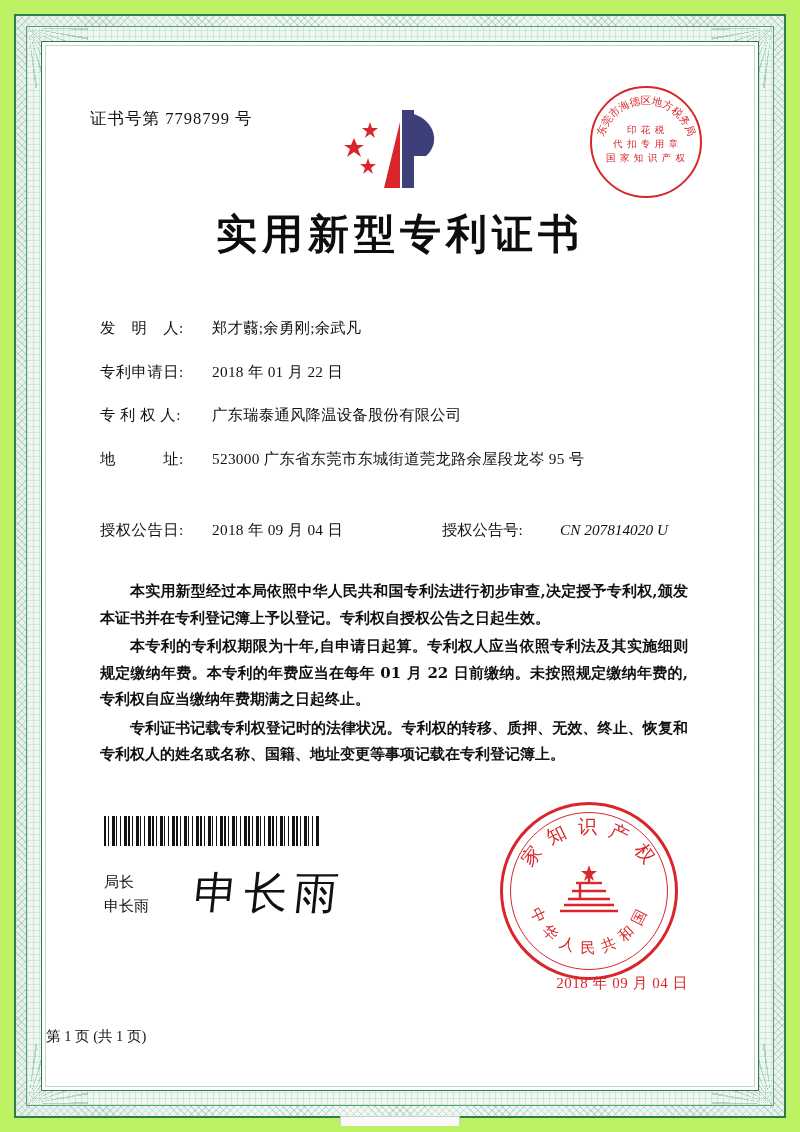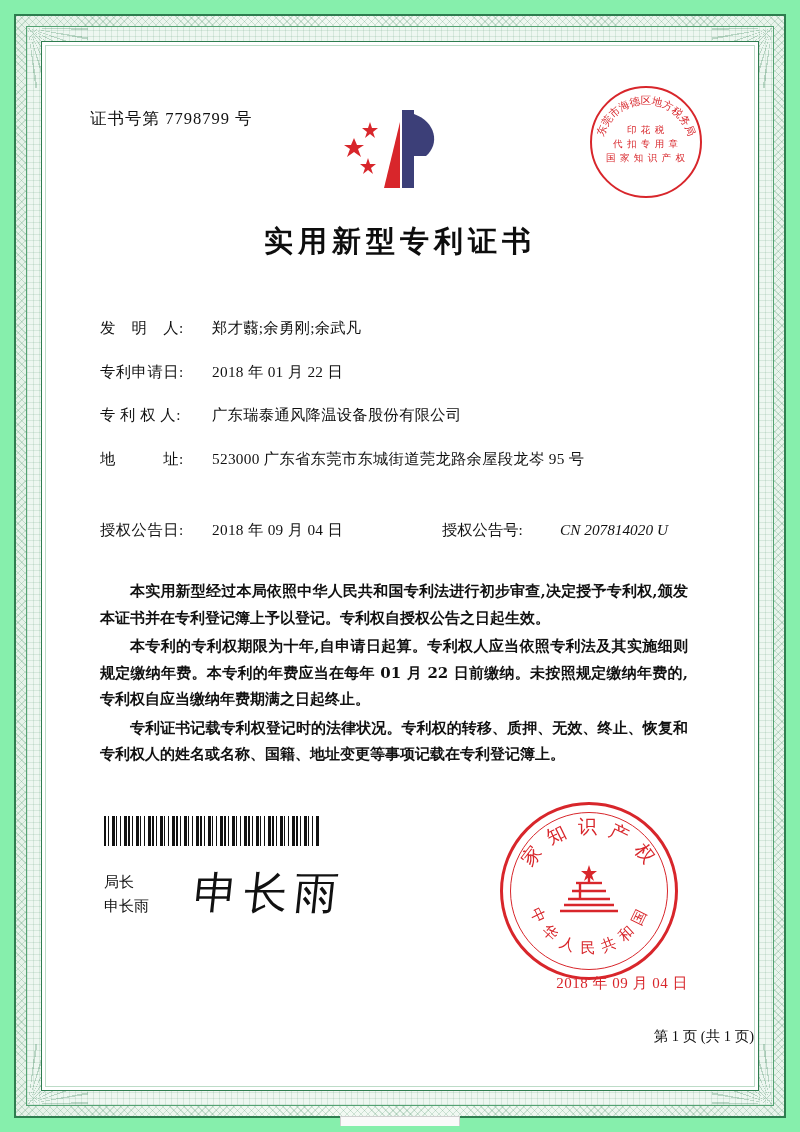--- a/index.html
+++ b/index.html
@@ -8,21 +8,21 @@
     background: #ffffff;
   }
   body {
     font-family: "Liberation Serif", "DejaVu Serif", serif;
   }
   .page {
     position: relative;
     width: 800px;
     height: 1132px;
     overflow: hidden;
-    background: #86efac;
+    background: #bef264;
   }
 
   
   .border-outer {
     position: absolute;
     left: 14px; top: 14px; right: 14px; bottom: 14px;
     border: 2px solid #2e7d4f;
     background:
       repeating-linear-gradient(45deg, rgba(46,125,79,0.20) 0 1px, rgba(255,255,255,0) 1px 5px),
       repeating-linear-gradient(-45deg, rgba(46,125,79,0.18) 0 1px, rgba(255,255,255,0) 1px 5px),
@@ -113,23 +113,23 @@
   .stamp-arc text {
     fill: #d8262b;
     font-size: 10.5px;
     font-family: "Liberation Serif", serif;
   }
 
   
   .title {
     position: absolute;
     left: 0; right: 0;
-    top: 176px;
+    top: 161px;
     text-align: center;
-    font-size: 29px;
+    font-size: 41px;
     font-weight: bold;
     letter-spacing: 5px;
     color: #0d0d0d;
     font-family: "DejaVu Serif", "Liberation Serif", serif;
   }
 
   
   .fields {
     position: absolute;
     left: 54px;
@@ -249,21 +249,21 @@
     font-size: 15px;
     color: #d8262b;
     letter-spacing: 0.5px;
   }
 
   
   .footer {
     position: absolute;
     left: 0; right: 0;
     bottom: 40px;
-    text-align: right;
+    text-align: left;
     font-size: 14.5px;
     color: #111;
   }
   .bottom-notch {
     position: absolute;
     left: 50%;
     transform: translateX(-50%);
     bottom: 6px;
     width: 118px;
     height: 9px;

